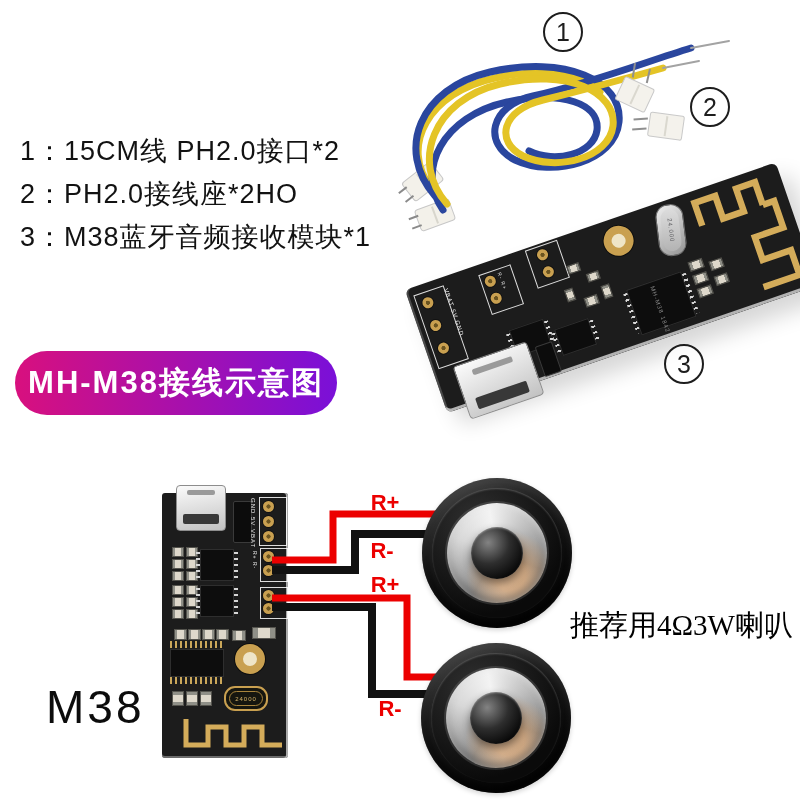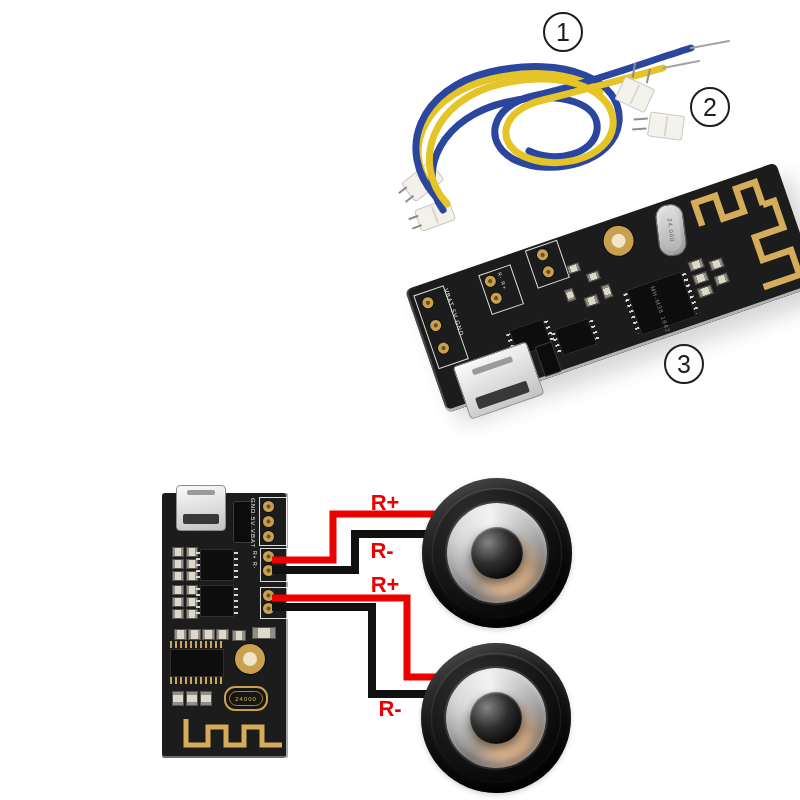--- a/index.html
+++ b/index.html
@@ -91,20 +91,25 @@
   #diagram-wires{left:0;top:0;z-index:2;pointer-events:none;}
   #photo-wires{left:395px;top:0;z-index:2;}
   .ant{stroke:#d4ac5a;fill:none;}
 </style>
 </head>
 <body>
 
 <div id="canvas">
 
 
+  <div id="packing-list">
+    <div>1：15CM线 PH2.0接口*2</div>
+    <div>2：PH2.0接线座*2HO</div>
+    <div>3：M38蓝牙音频接收模块*1</div>
+  </div>
 
   <svg id="photo-wires" width="405" height="255" viewBox="0 0 405 255">
 
     <g transform="rotate(-38 28 182)">
       <rect x="10" y="170" width="36" height="23" rx="3" fill="#f3f1ea" stroke="#c7c7c7"></rect>
       <line x1="2" y1="176" x2="12" y2="176" stroke="#8a8a8a" stroke-width="2"></line>
       <line x1="2" y1="187" x2="12" y2="187" stroke="#8a8a8a" stroke-width="2"></line>
       <line x1="28" y1="172" x2="28" y2="191" stroke="#d8d6cd" stroke-width="2"></line>
     </g>
     <g transform="rotate(-20 40 215)">
@@ -196,20 +201,21 @@
       <path class="ant" stroke-width="6.5" d="M 68 34 L 80 34 L 80 62 L 50 62 L 50 86 L 80 86 L 80 112 L 42 112"></path>
     </svg>
 
     <div class="usb" style="left:20px;top:88px;width:76px;height:54px;">
       <div class="slot" style="left:10px;top:36px;width:54px;height:12px;"></div>
       <div class="slot" style="left:16px;top:8px;width:42px;height:6px;background:#9a9a9a;"></div>
     </div>
     <div class="cap-black" style="left:104px;top:96px;width:16px;height:30px;"></div>
   </div>
 
+  <div class="banner" id="banner-wiring">MH-M38接线示意图</div>
 
   <div id="vboard">
     <div class="usb" style="left:14px;top:-8px;width:48px;height:44px;">
       <div class="slot" style="left:6px;top:28px;width:36px;height:10px;"></div>
       <div class="slot" style="left:10px;top:4px;width:28px;height:5px;background:#9a9a9a;"></div>
     </div>
     <div class="cap-black" style="left:71px;top:8px;width:17px;height:40px;"></div>
 
     <div class="sbox" style="left:97px;top:4px;width:26px;height:47px;"></div>
     <div class="pad" style="left:101px;top:8px;"></div>
@@ -288,17 +294,19 @@
     <div class="ring2"></div>
       <div class="cone"></div>
       <div class="cap"></div>
   </div>
   <div class="speaker" style="left:421px;top:643px;">
     <div class="ring2"></div>
       <div class="cone"></div>
       <div class="cap"></div>
   </div>
 
+  <div id="m38-label">M38</div>
 
   <div id="spec-note">
+    <div>推荐用4Ω3W喇叭</div>
   </div>
 
 </div>
 
 </body></html>

